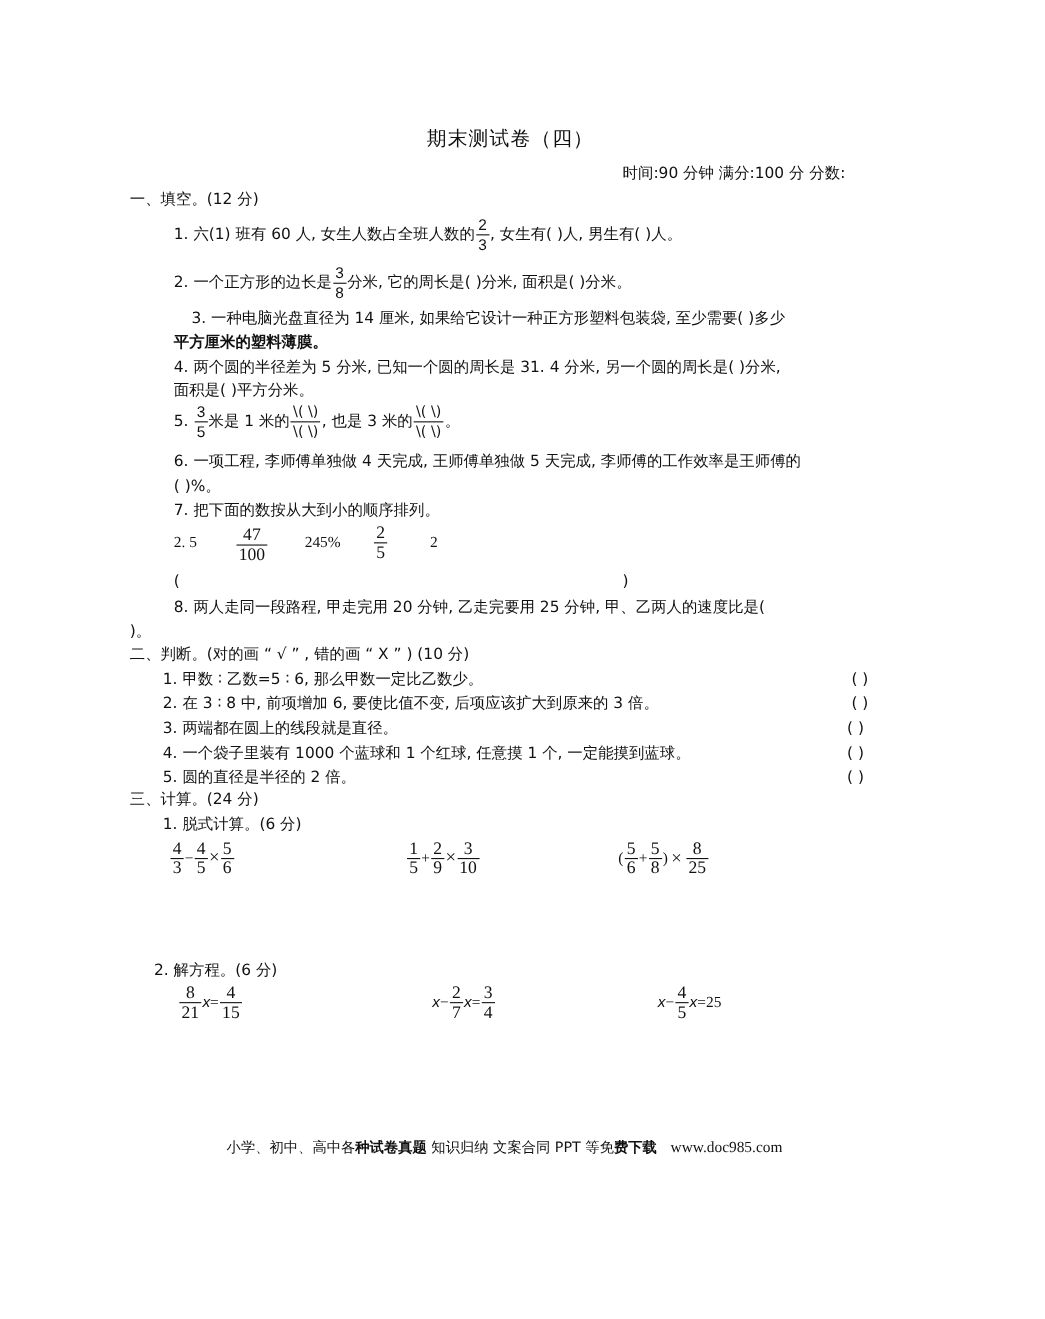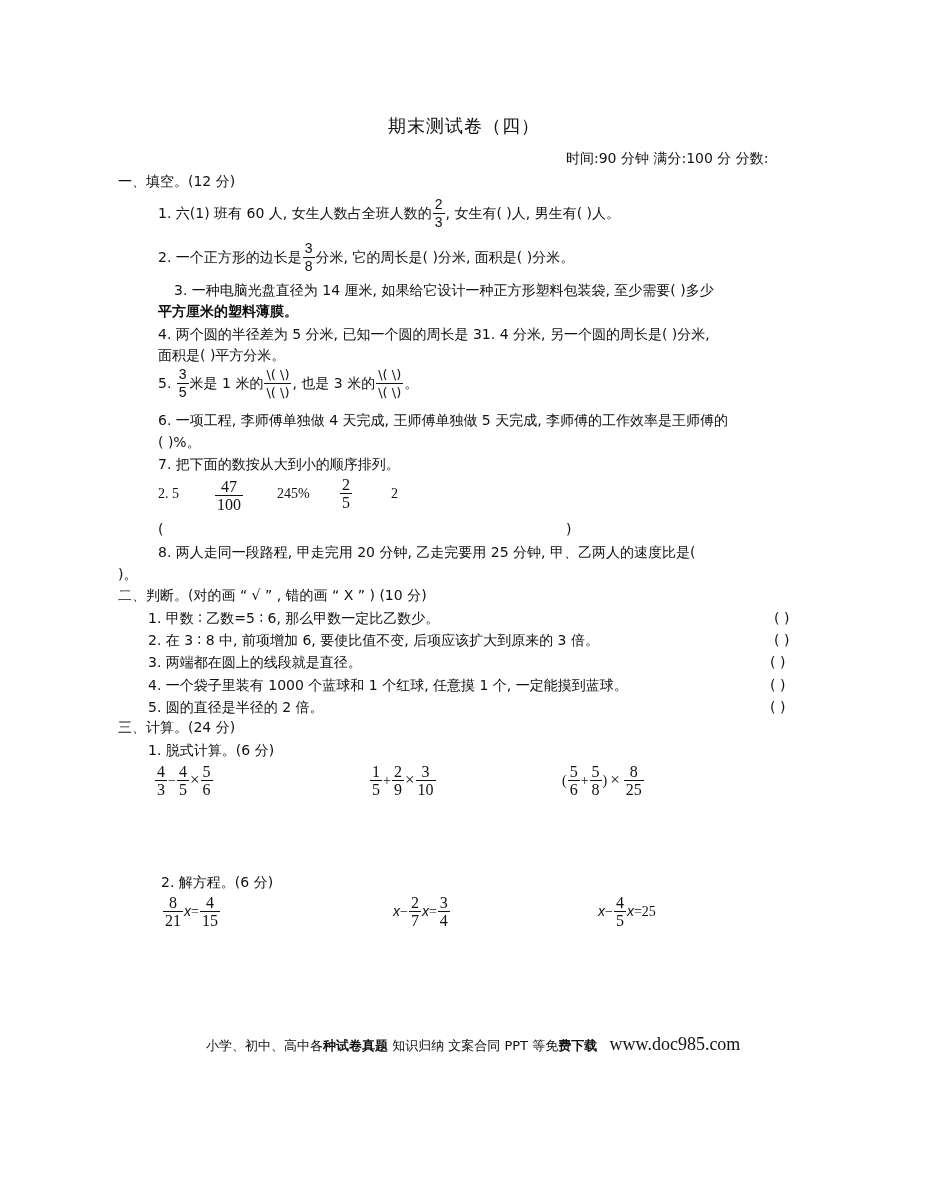--- a/index.html
+++ b/index.html
@@ -10,21 +10,21 @@
   .title { font-size:18px; letter-spacing:1px; }
   .frac { display:inline-block; vertical-align:middle; text-align:center;
           font-family:"Liberation Serif", serif; font-size:16px; line-height:17px; margin:0 1px; }
   .frac .n { display:block; border-bottom:1px solid #111; padding:0 2px; }
   .frac .d { display:block; padding:0 2px; }
   .sm .n, .sm .d { font-family:"Liberation Sans", sans-serif; font-size:14px; }
   .paren-frac .n, .paren-frac .d { font-family:"DejaVu Sans", sans-serif; font-size:13px; letter-spacing:0; }
   .mathx { font-family:"Liberation Sans", sans-serif; font-style:italic; font-size:14px; }
   .num { font-family:Liberation Serif, serif; font-size:14px; }
   .footer { font-family:"DejaVu Sans", sans-serif; font-size:13px; }
-  .footer .url { font-family:"Liberation Serif", serif; font-size:18px; }
+  .footer .url { font-family:"Liberation Serif", serif; font-size:14px; }
   .bold { font-weight:bold; }
 </style>
 </head>
 <body>
 
 <div class="abs title" style="left:388px;top:114px;">期末测试卷（四）</div>
 <div class="abs txt" style="left:566px;top:149px;">时间:90 分钟    满分:100 分    分数:</div>
 
 <div class="abs txt" style="left:118px;top:172px;">一、填空。(12 分)</div>
 
@@ -91,21 +91,21 @@
 </div>
 
 <div class="abs" style="left:369px;top:763px;">
   <span class="frac"><span class="n">1</span><span class="d">5</span></span><span class="num">+</span><span class="frac"><span class="n">2</span><span class="d">9</span></span><span class="num" style="font-size:17px;">×</span><span class="frac"><span class="n">3</span><span class="d">10</span></span>
 </div>
 
 <div class="abs" style="left:562px;top:763px;">
   <span class="num">(</span><span class="frac"><span class="n">5</span><span class="d">6</span></span><span class="num">+</span><span class="frac"><span class="n">5</span><span class="d">8</span></span><span class="num">)</span><span class="num" style="font-size:17px;margin:0 3px;">×</span><span class="frac"><span class="n">8</span><span class="d">25</span></span>
 </div>
 
-<div class="abs txt" style="left:161px;top:873px;">2. 解方程。(6 分)</div>
+<div class="abs txt" style="left:140px;top:873px;">2. 解方程。(6 分)</div>
 
 <div class="abs" style="left:162px;top:894px;">
   <span class="frac"><span class="n">8</span><span class="d">21</span></span><span class="mathx">x</span><span class="num">=</span><span class="frac"><span class="n">4</span><span class="d">15</span></span>
 </div>
 
 <div class="abs" style="left:393px;top:894px;">
   <span class="mathx">x</span><span class="num">−</span><span class="frac"><span class="n">2</span><span class="d">7</span></span><span class="mathx">x</span><span class="num">=</span><span class="frac"><span class="n">3</span><span class="d">4</span></span>
 </div>
 
 <div class="abs" style="left:598px;top:894px;">

